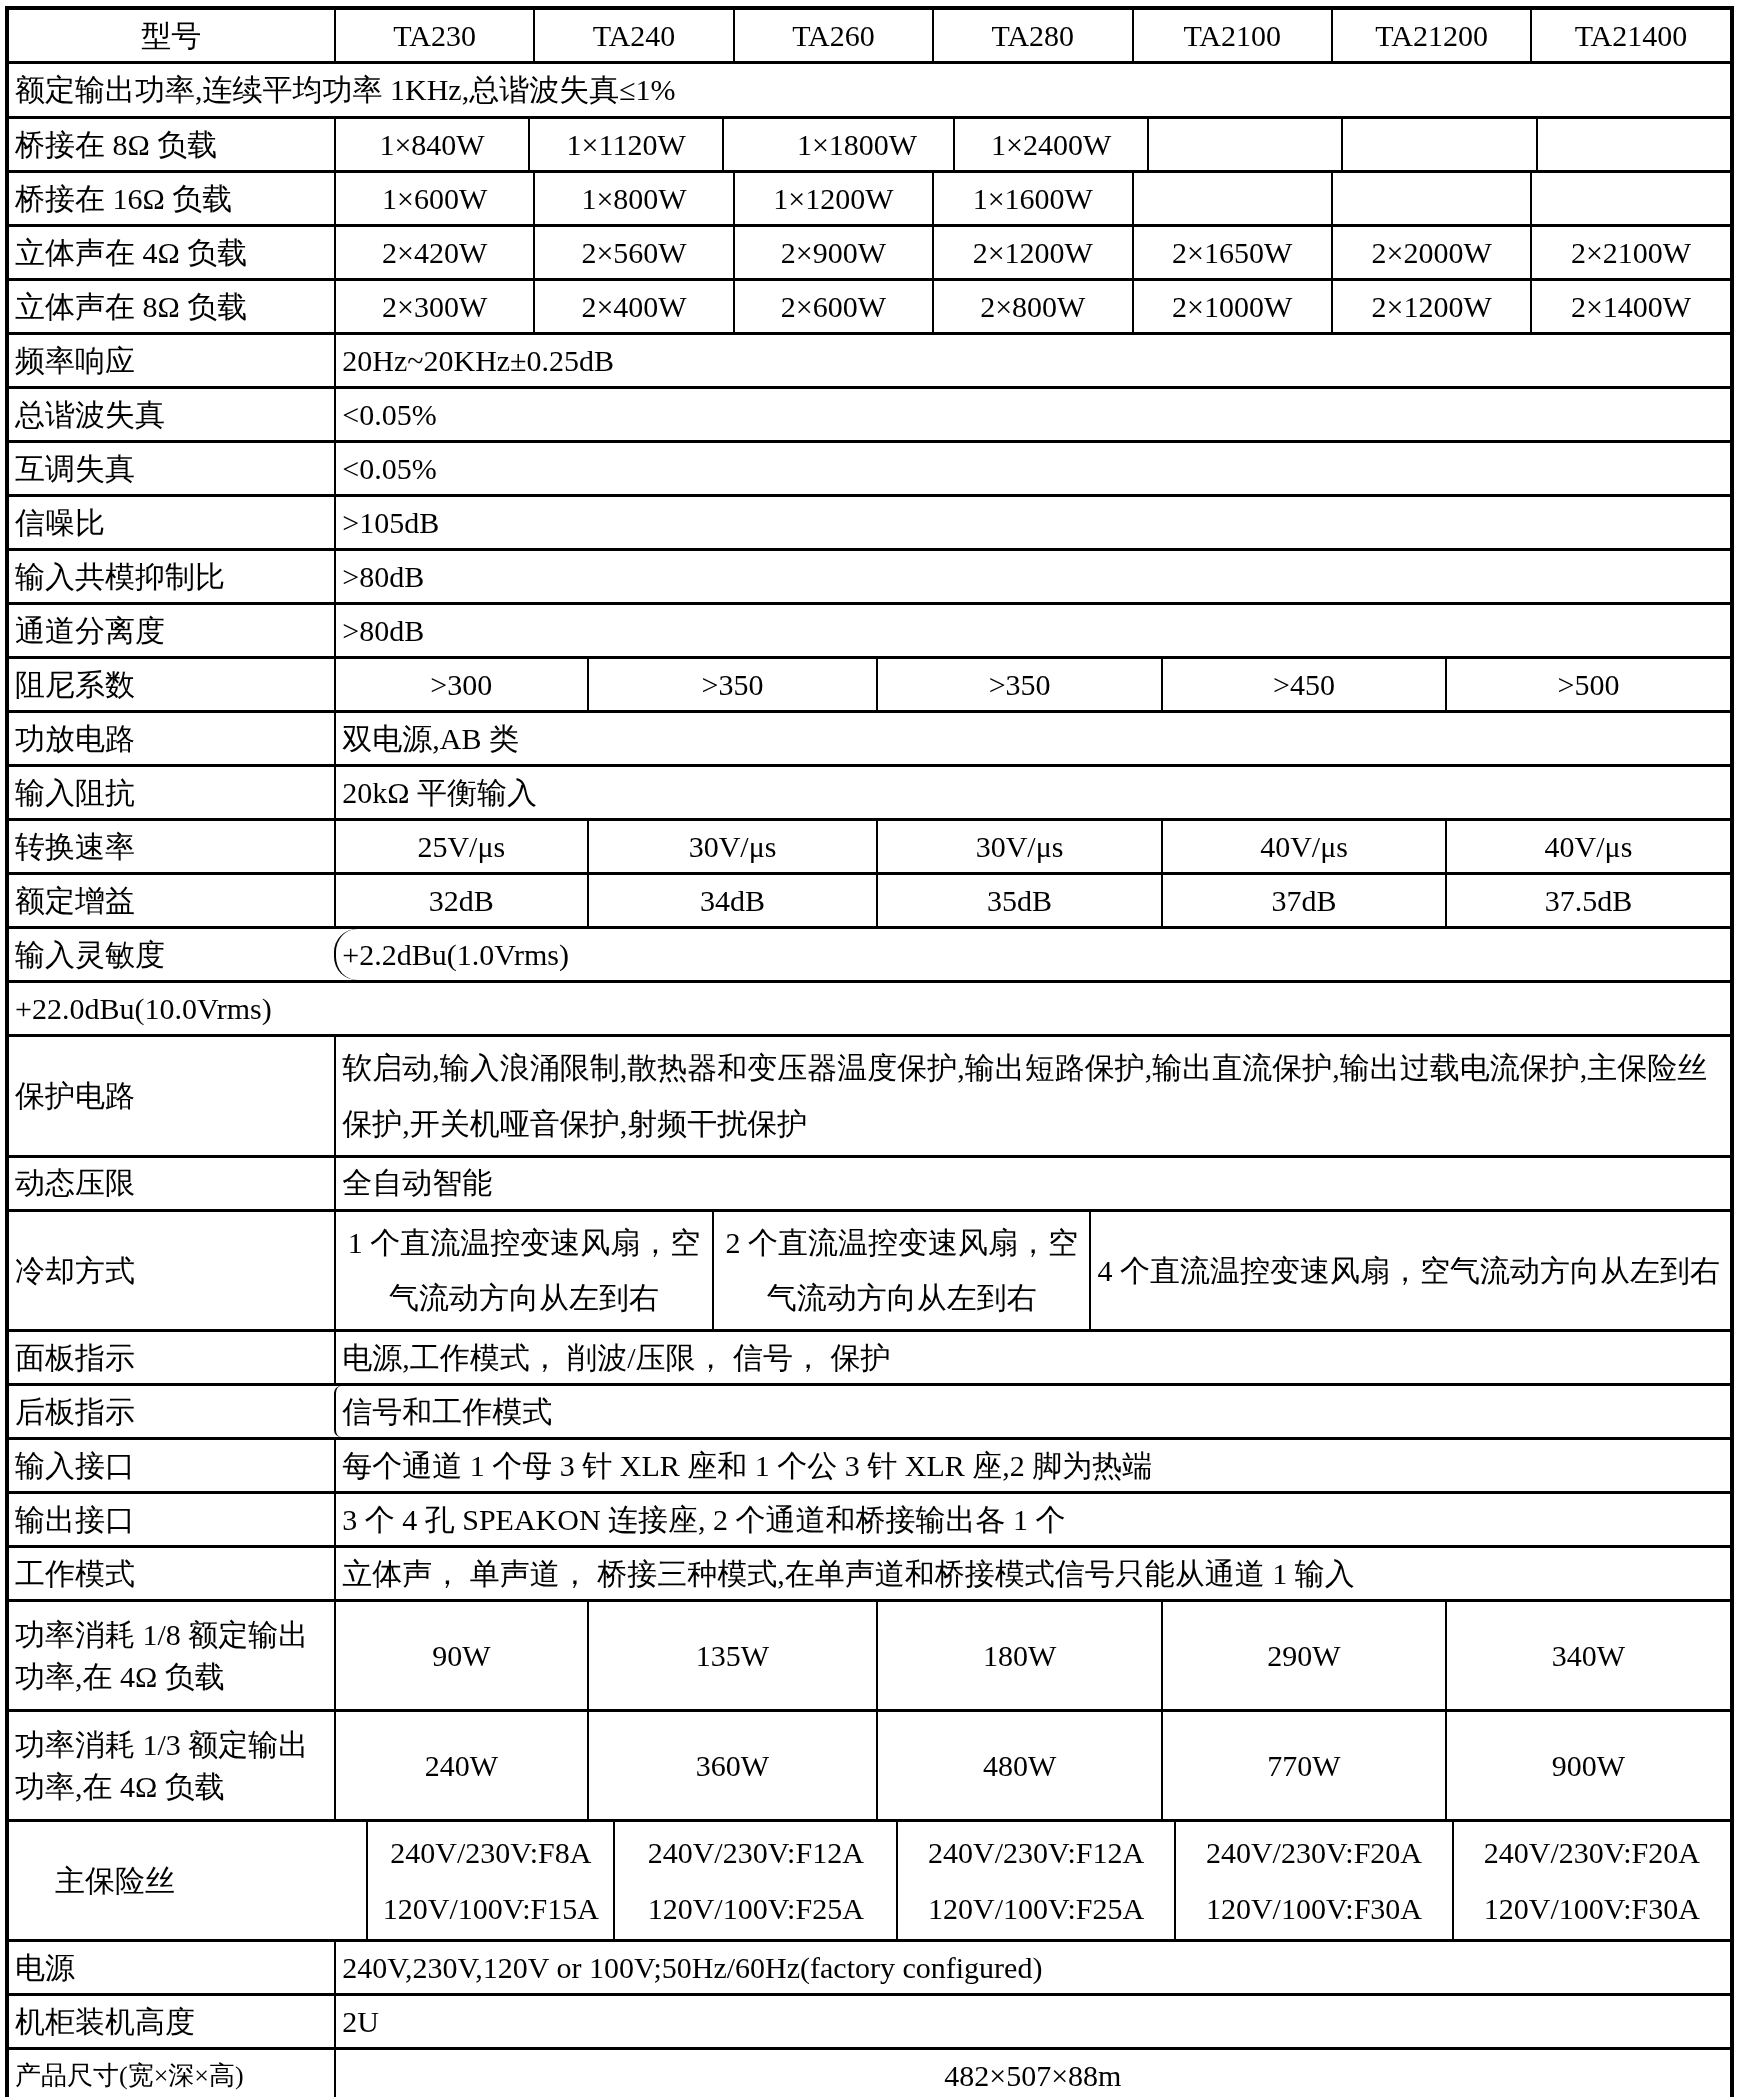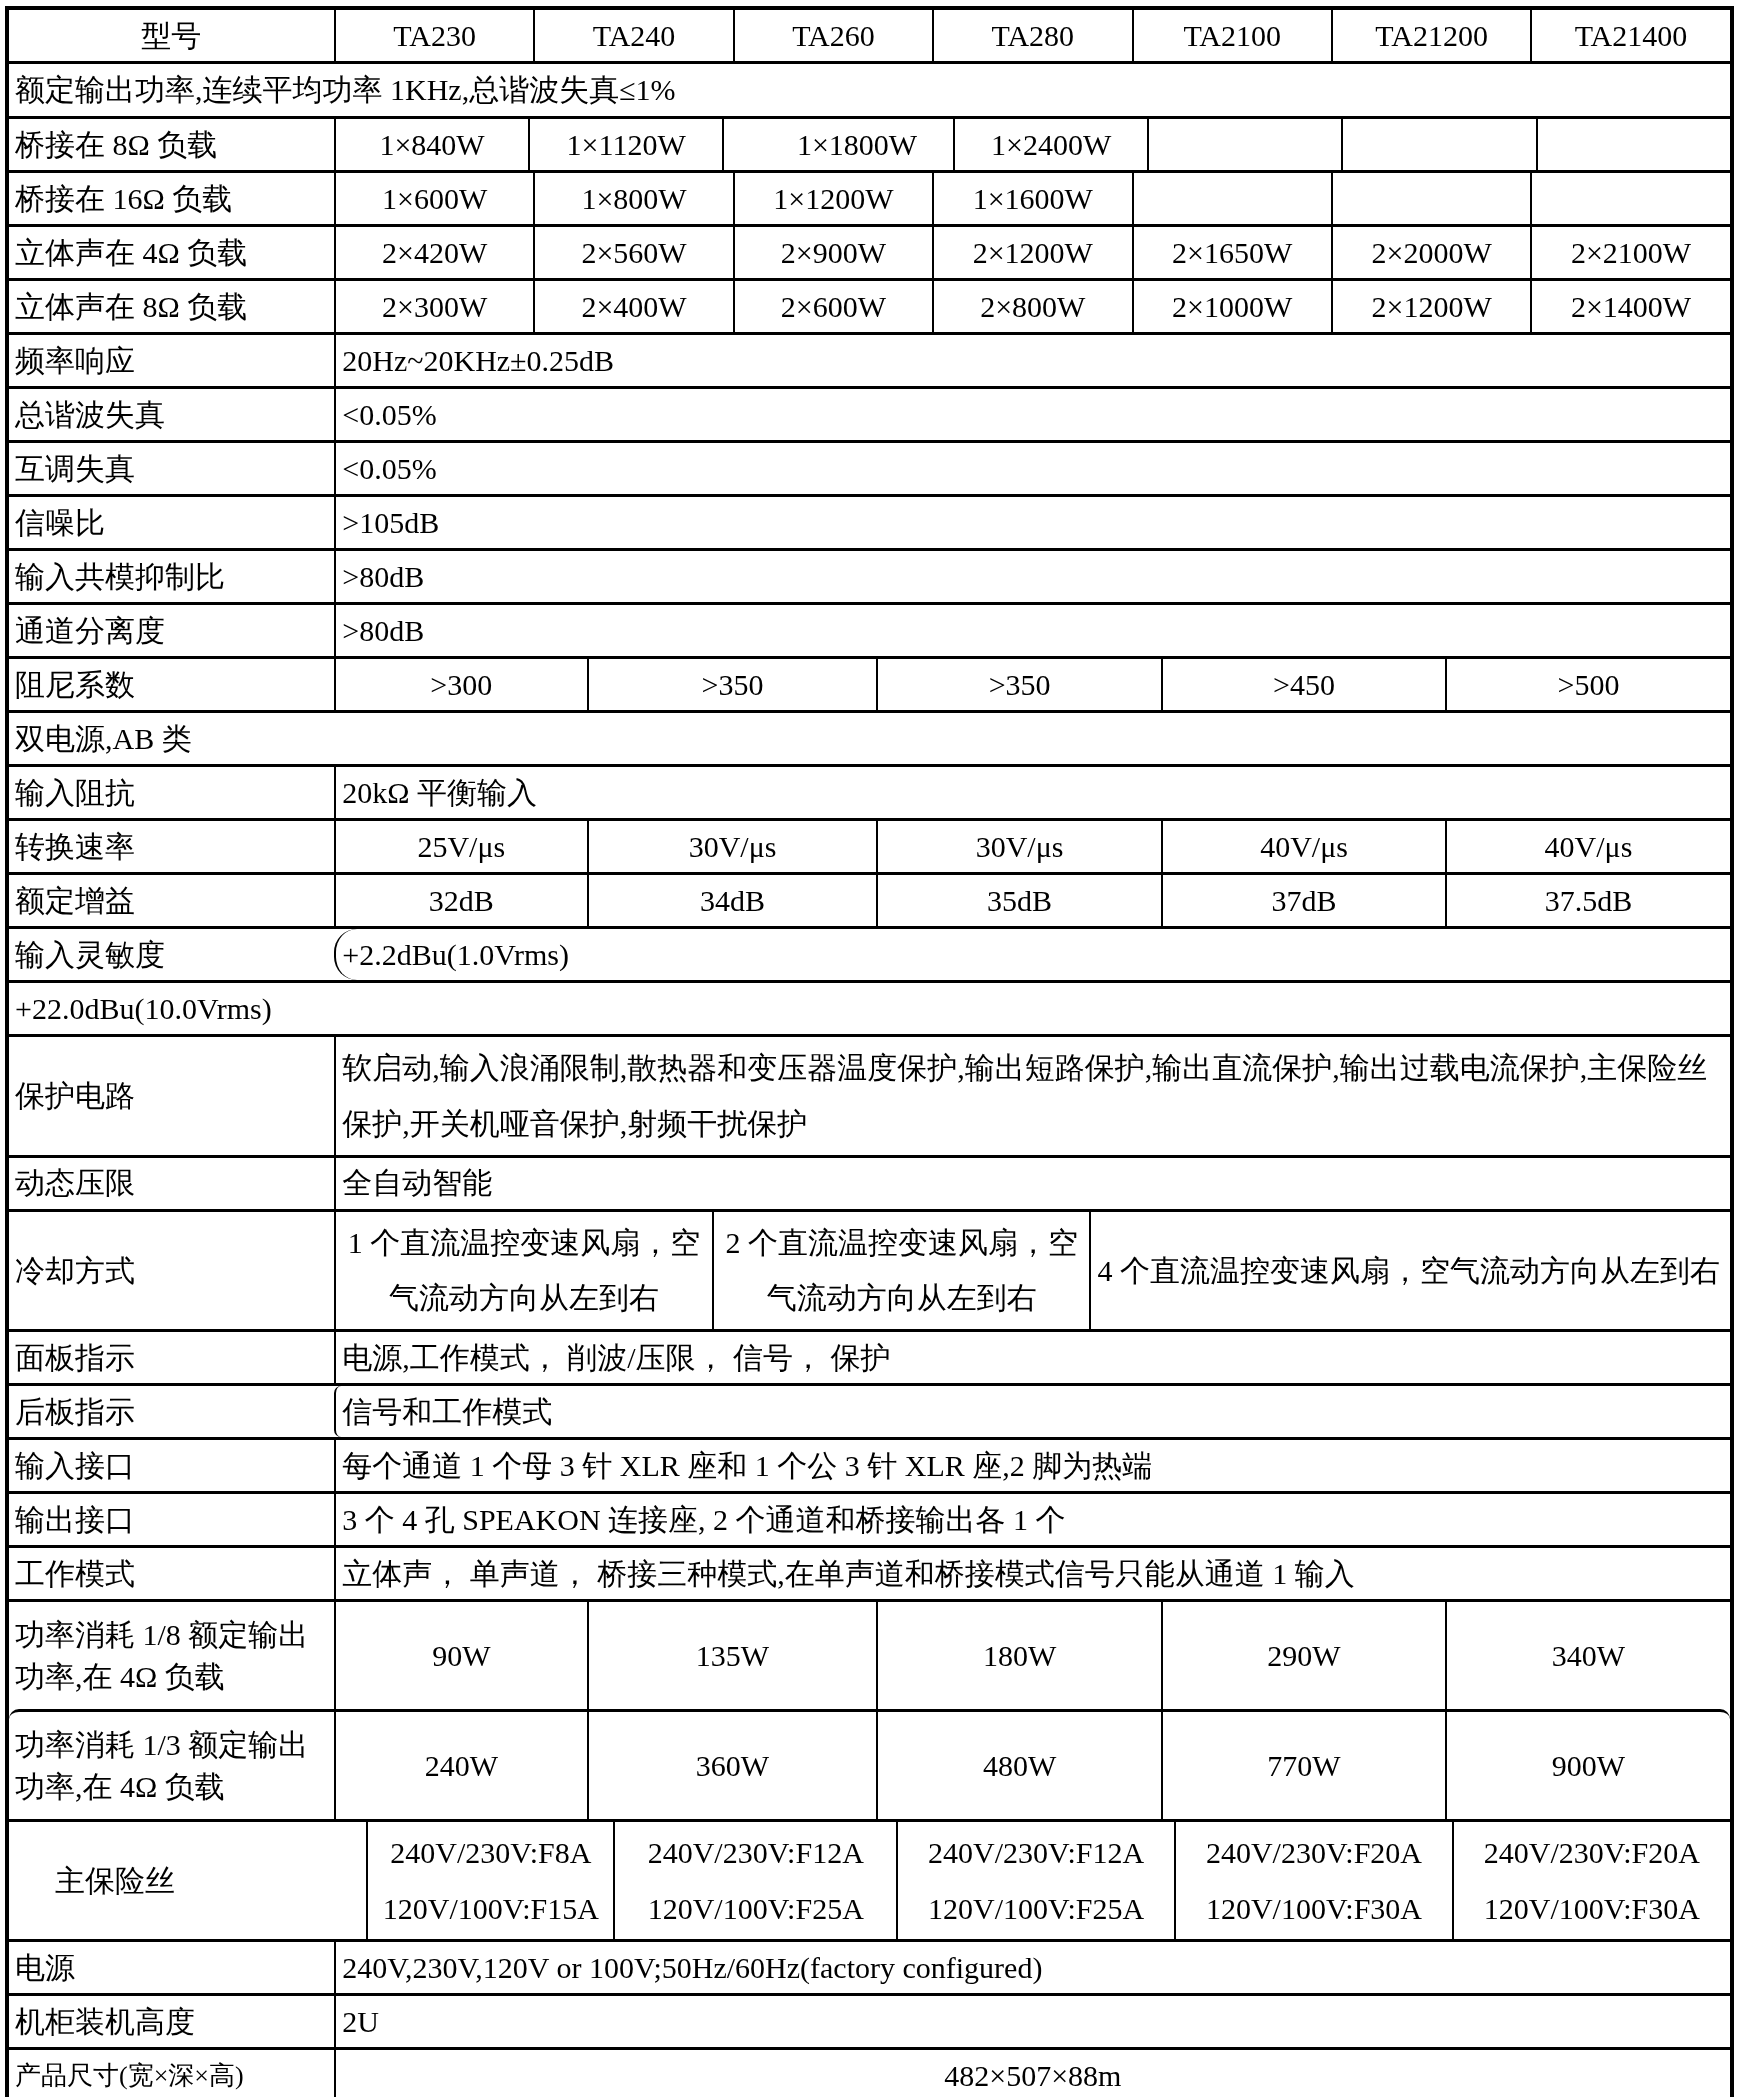--- a/index.html
+++ b/index.html
@@ -137,20 +137,21 @@
     </div>
     <div class="row" style="min-height: 51px;">
       <div class="cell label">阻尼系数</div>
       <div class="cell data c" style="flex-grow: 180;">&gt;300</div>
       <div class="cell data c" style="flex-grow: 208;">&gt;350</div>
       <div class="cell data c" style="flex-grow: 204;">&gt;350</div>
       <div class="cell data c" style="flex-grow: 204;">&gt;450</div>
       <div class="cell data c" style="flex-grow: 204;">&gt;500</div>
     </div>
     <div class="row" style="min-height: 51px;">
+      <div class="cell label">功放电路</div>
       <div class="cell data l" style="flex-grow: 1000;">双电源,AB 类</div>
     </div>
     <div class="row" style="min-height: 51px;">
       <div class="cell label">输入阻抗</div>
       <div class="cell data l" style="flex-grow: 1000;">20kΩ 平衡输入</div>
     </div>
     <div class="row" style="min-height: 51px;">
       <div class="cell label">转换速率</div>
       <div class="cell data c" style="flex-grow: 180;">25V/μs</div>
       <div class="cell data c" style="flex-grow: 208;">30V/μs</div>
@@ -208,21 +209,21 @@
       <div class="cell data l" style="flex-grow: 1000;">立体声， 单声道， 桥接三种模式,在单声道和桥接模式信号只能从通道 1 输入</div>
     </div>
     <div class="row" style="min-height: 107px;">
       <div class="cell label">功率消耗 1/8 额定输出功率,在 4Ω 负载</div>
       <div class="cell data c" style="flex-grow: 180;">90W</div>
       <div class="cell data c" style="flex-grow: 208;">135W</div>
       <div class="cell data c" style="flex-grow: 204;">180W</div>
       <div class="cell data c" style="flex-grow: 204;">290W</div>
       <div class="cell data c" style="flex-grow: 204;">340W</div>
     </div>
-    <div class="row" style="min-height: 107px; border-radius: 10px;">
+    <div class="row" style="min-height: 107px;">
       <div class="cell label">功率消耗 1/3 额定输出功率,在 4Ω 负载</div>
       <div class="cell data c" style="flex-grow: 180;">240W</div>
       <div class="cell data c" style="flex-grow: 208;">360W</div>
       <div class="cell data c" style="flex-grow: 204;">480W</div>
       <div class="cell data c" style="flex-grow: 204;">770W</div>
       <div class="cell data c" style="flex-grow: 204;">900W</div>
     </div>
     <div class="row tall" style="min-height: 115px; padding-left: 40px;">
       <div class="cell label">主保险丝</div>
       <div class="cell data c pre" style="flex-grow: 180;">240V/230V:F8A

